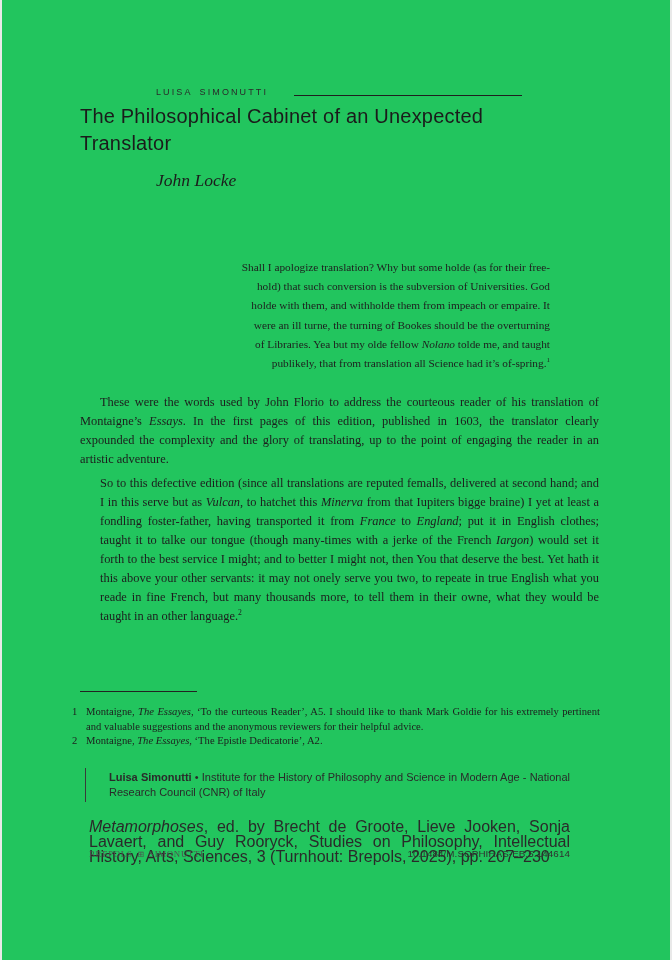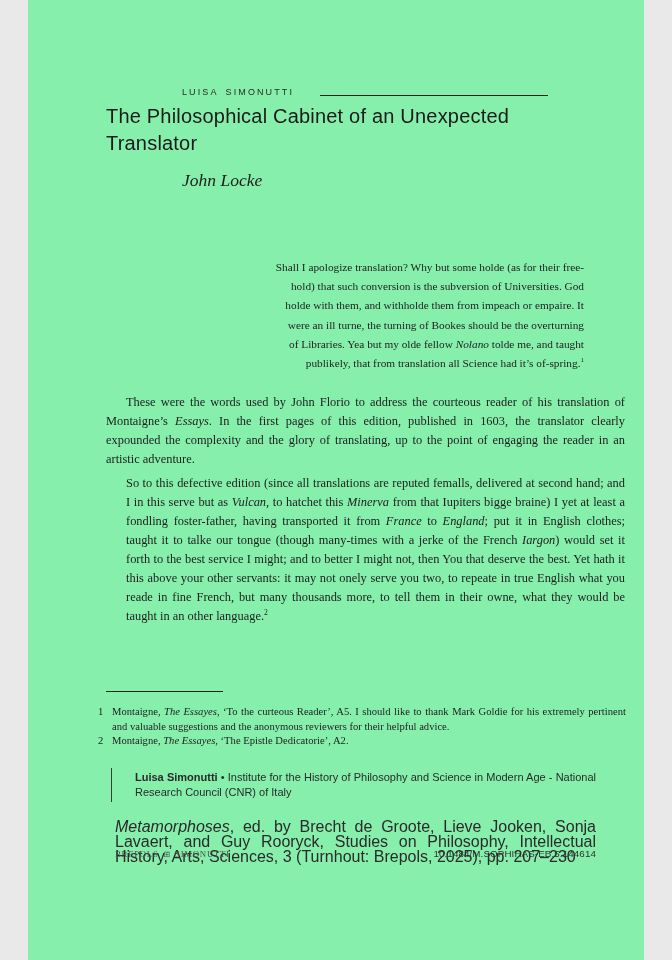--- a/index.html
+++ b/index.html
@@ -1,19 +1,19 @@
 <!DOCTYPE html>
 <html><head>
 <meta charset="utf-8">
 <style>
   html,body{margin:0;padding:0;background:#e9e9e9;}
   .page{
     position:relative;
-    width:616px;height:960px;
-    background:#86efac;
+    width:668px;height:960px;
+    background:#22c55e;
     font-family:"Liberation Serif", serif;
     color:#1d1d1d;
     overflow:hidden;
     margin:0 auto;
   }
   
   .kicker{
     position:absolute;left:154px;top:87px;
     font-family:"Liberation Sans", sans-serif;
     font-size:9px;letter-spacing:2.1px;word-spacing:3px;
@@ -29,21 +29,21 @@
     font-size:20px;line-height:27px;font-weight:400;
     letter-spacing:0.2px;color:#1b1b1b;margin:0;
   }
   .subtitle{
     position:absolute;left:154px;top:170px;
     font-size:17.5px;font-style:italic;font-weight:400;
     color:#1c1c1c;margin:0;
   }
   
   .epigraph{
-    position:absolute;left:126px;top:258px;width:430px;
+    position:absolute;left:118px;top:258px;width:430px;
     text-align:right;
     font-size:11.3px;line-height:19.2px;
     color:#1e1e1e;
   }
   
   .body-text{
     position:absolute;left:78px;top:393px;width:519px;
     font-size:12.4px;line-height:19px;
     text-align:justify;
   }

